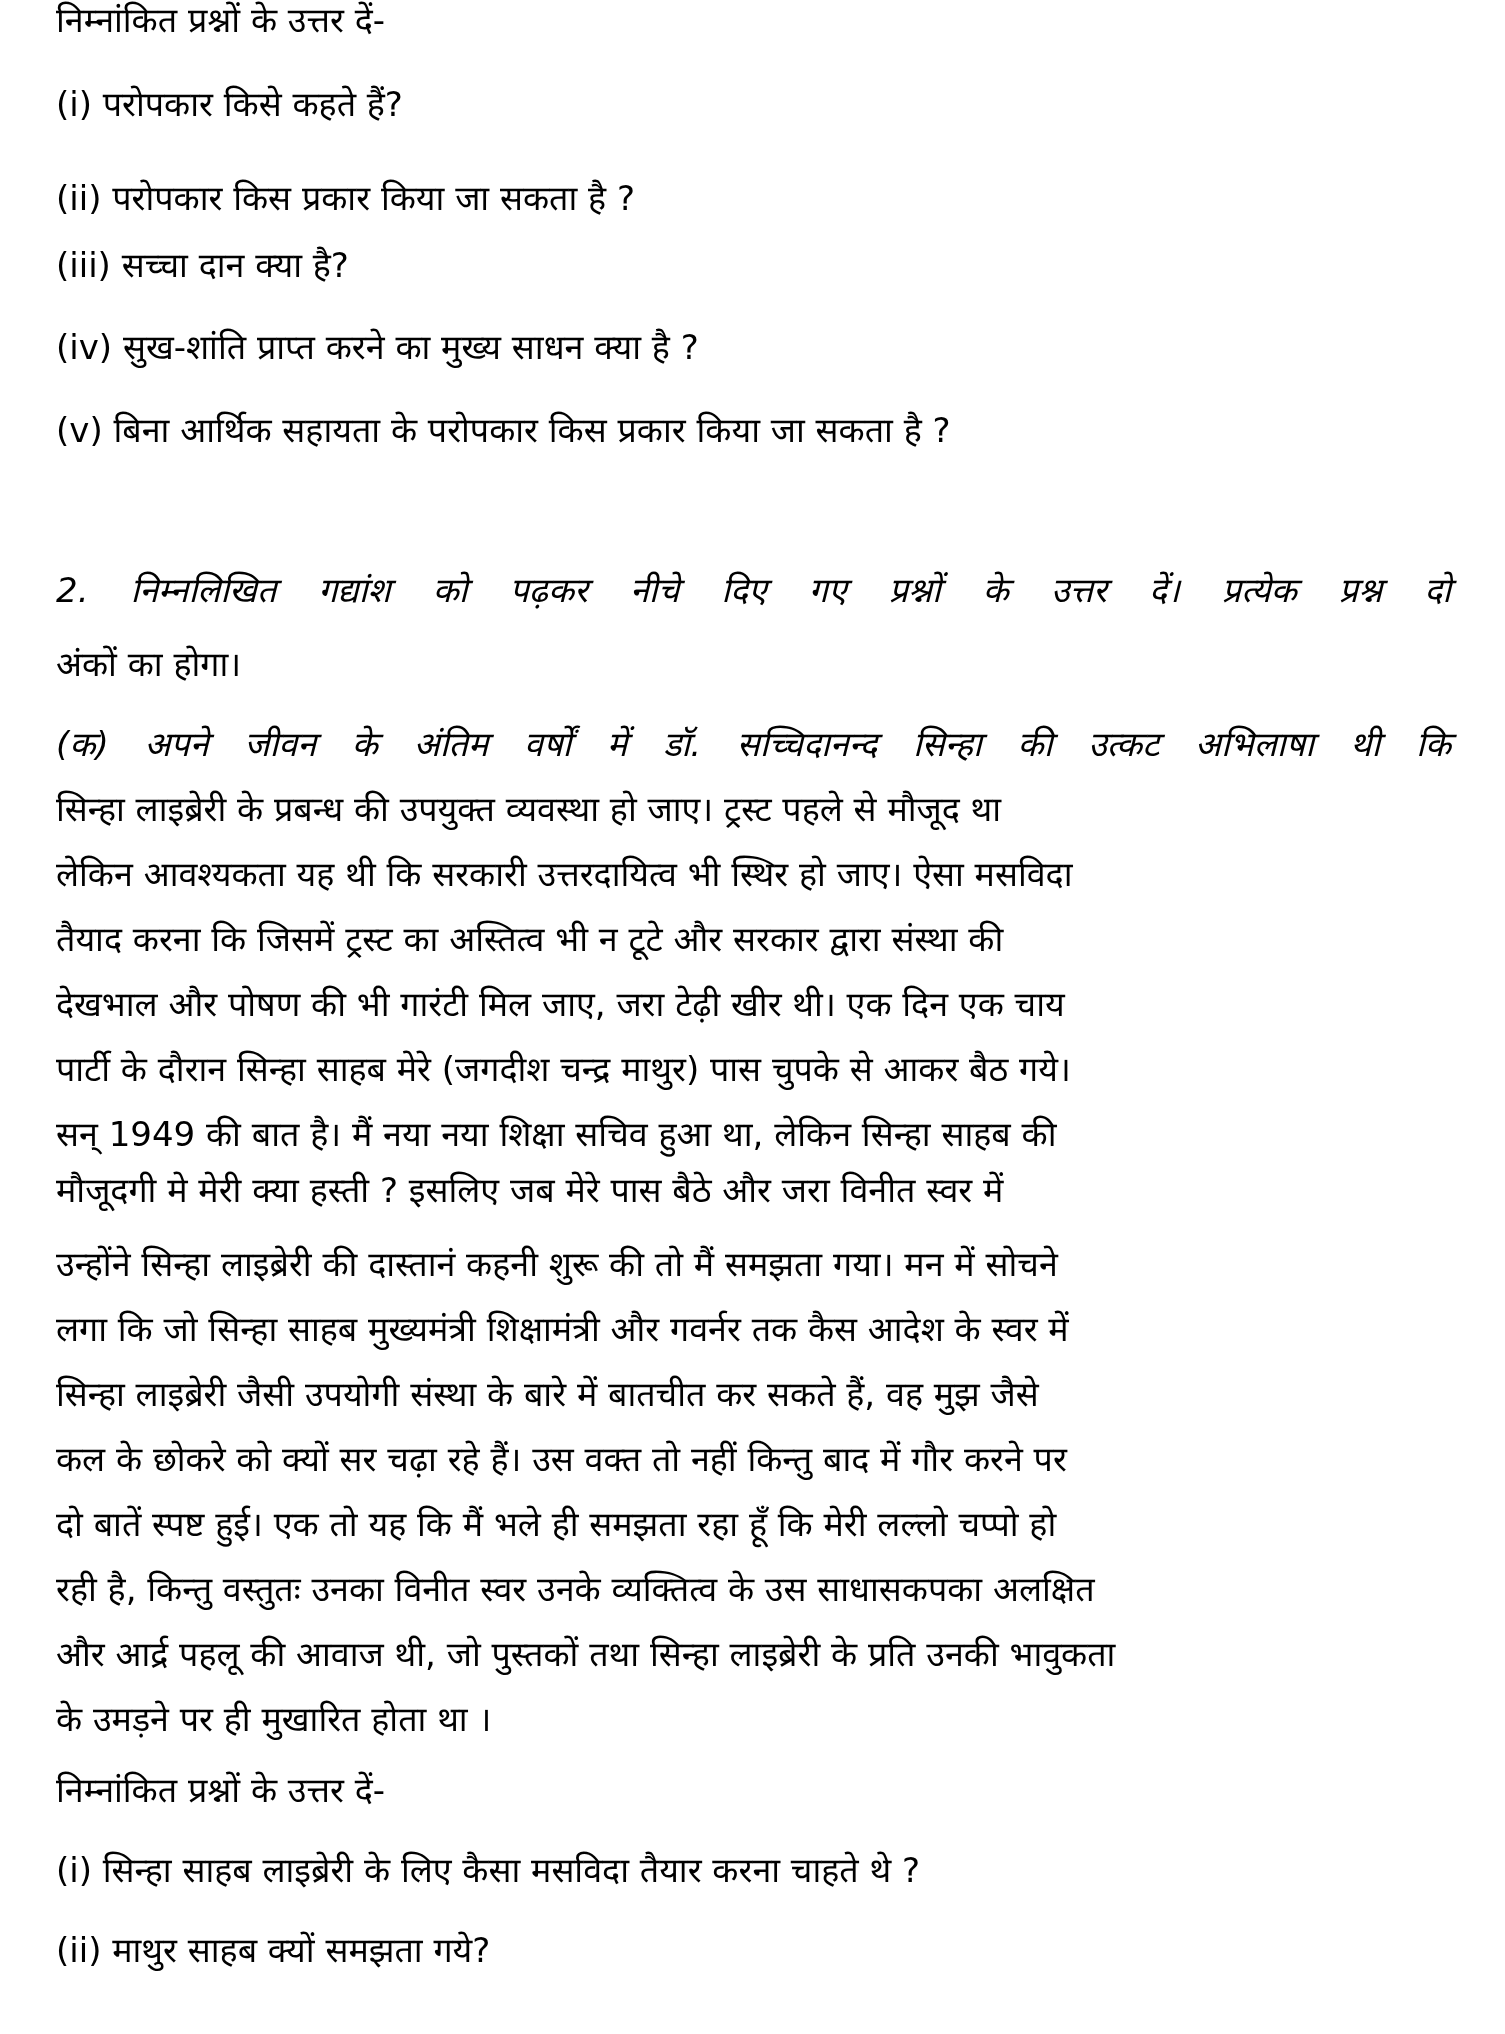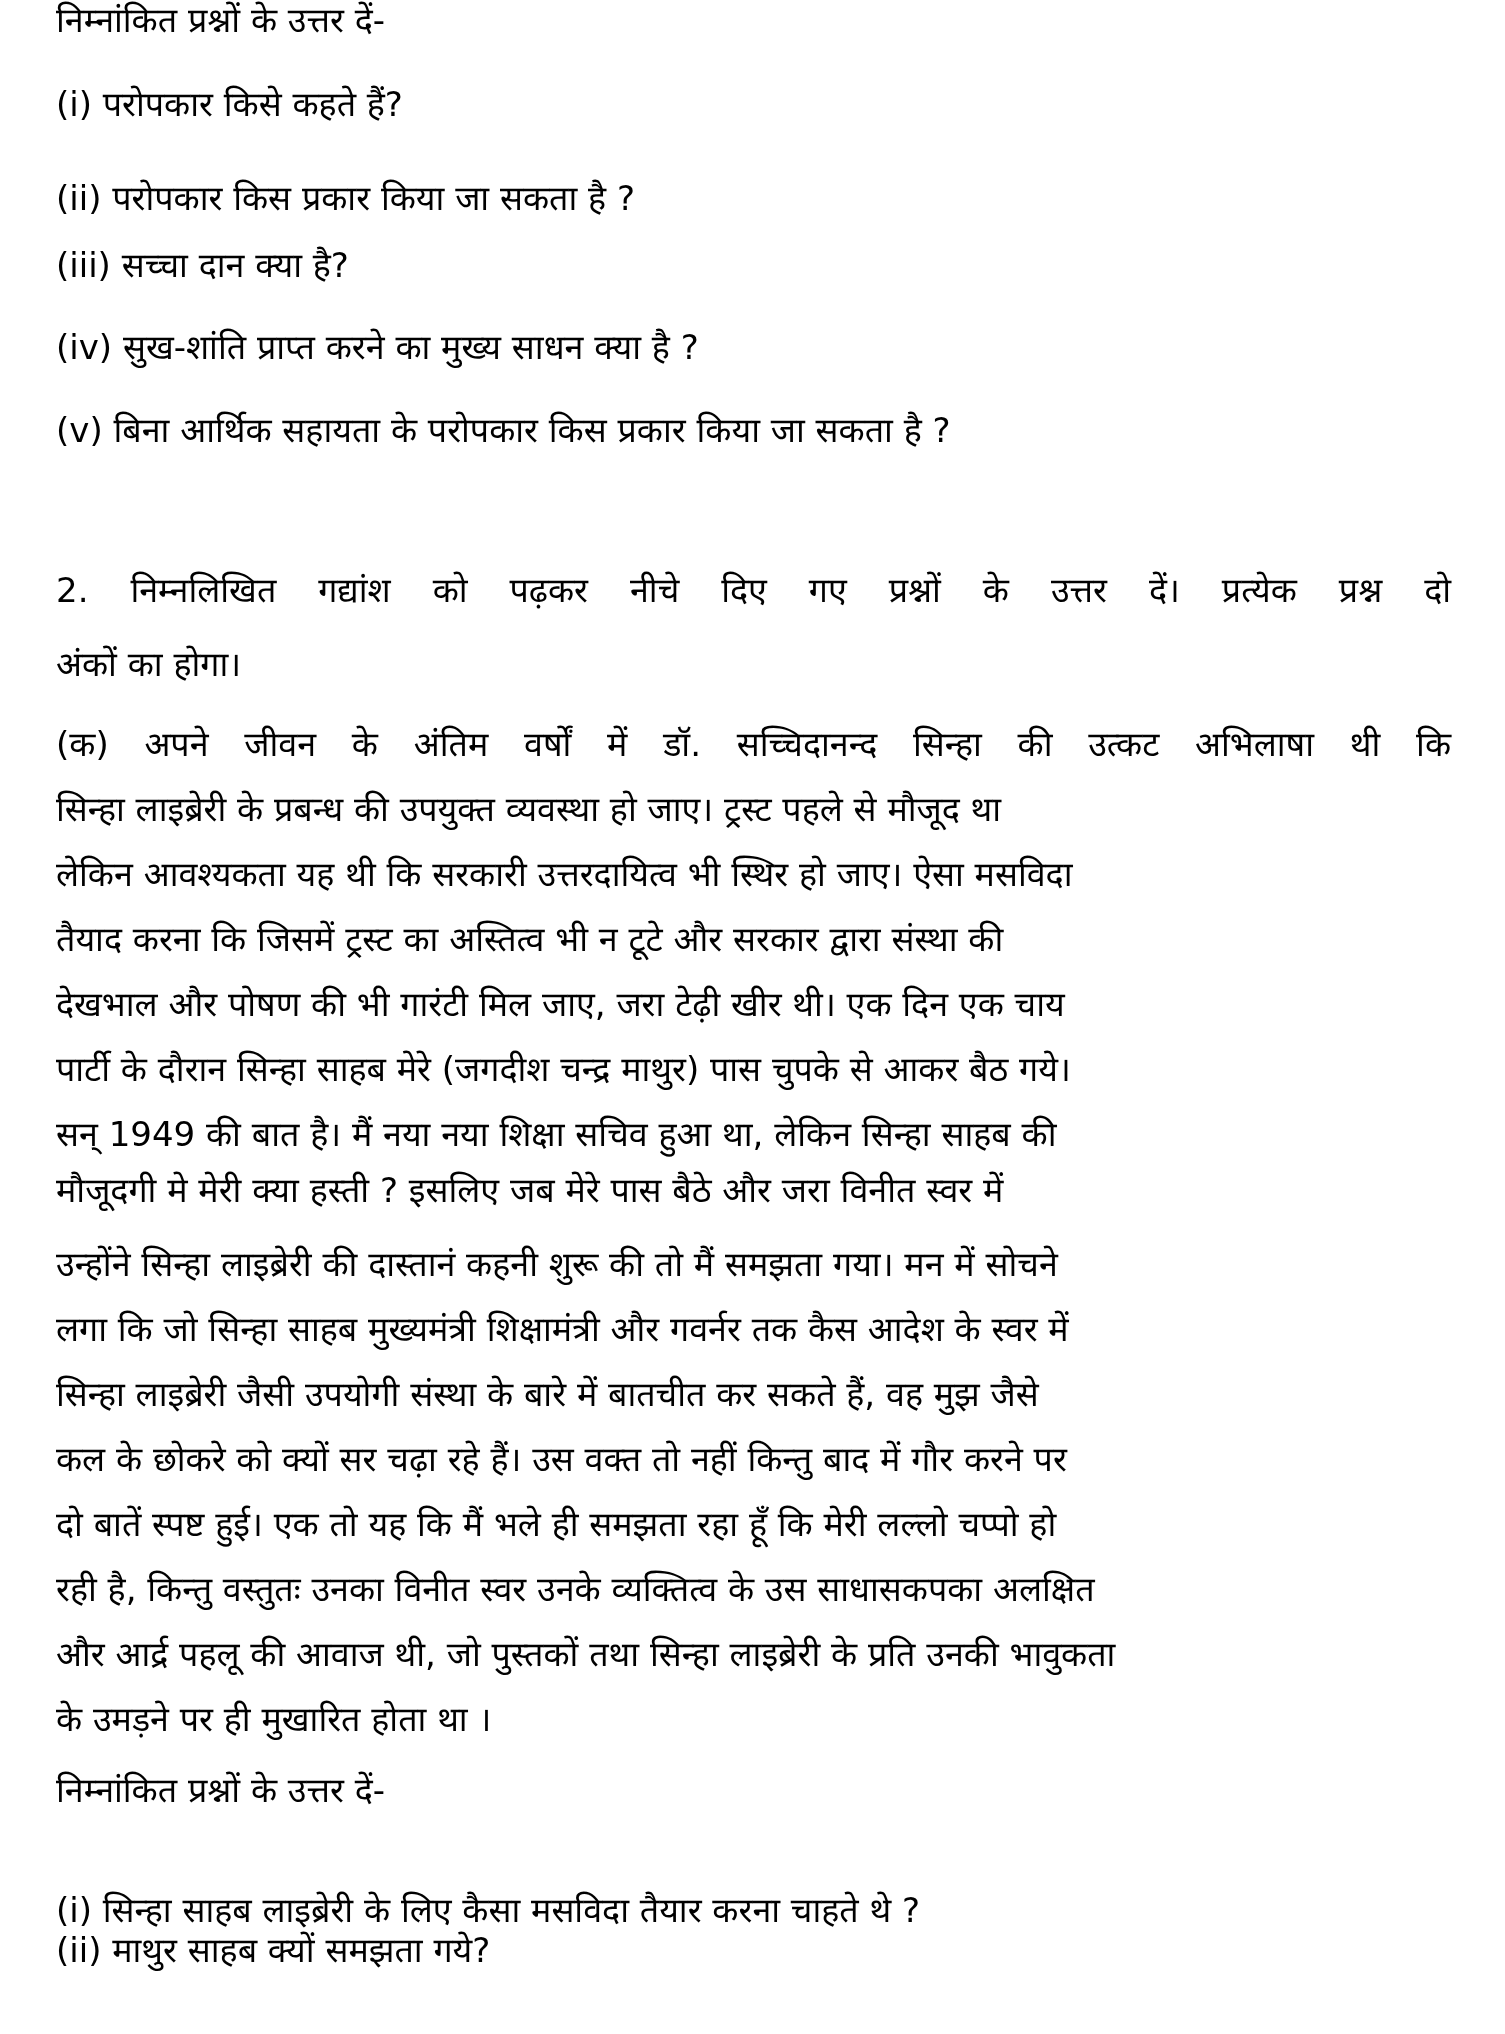--- a/index.html
+++ b/index.html
@@ -1,19 +1,19 @@
 <!DOCTYPE html>
 <html><head>
 <meta charset="utf-8">
 <style>
   html, body { margin: 0; padding: 0; background: #ffffff; }
   body { width: 1505px; height: 2034px; position: relative; overflow: hidden;
          font-family: "DejaVu Sans", sans-serif; color: #000; }
   .line { position: absolute; left: 56px; white-space: nowrap; font-size: 34px; line-height: 44px; }
-  .just { width: 1395px; text-align: justify; text-align-last: justify; white-space: normal; }
+  .just { width: 1395px; text-align: justify; text-align-last: justify; white-space: normal; font-style: italic; }
 </style>
 </head>
 <body>
 
 <div>
   <div class="line" style="top:-2px">निम्नांकित प्रश्नों के उत्तर दें-</div>
   <div class="line" style="top:82px">(i) परोपकार किसे कहते हैं?</div>
   <div class="line" style="top:176px">(ii) परोपकार किस प्रकार किया जा सकता है ?</div>
   <div class="line" style="top:243px">(iii) सच्चा दान क्या है?</div>
   <div class="line" style="top:325px">(iv) सुख-शांति प्राप्त करने का मुख्य साधन क्या है ?</div>
@@ -33,15 +33,15 @@
   <div class="line" style="top:1242px">उन्होंने सिन्हा लाइब्रेरी की दास्तानं कहनी शुरू की तो मैं समझता गया। मन में सोचने</div>
   <div class="line" style="top:1307px">लगा कि जो सिन्हा साहब मुख्यमंत्री शिक्षामंत्री और गवर्नर तक कैस आदेश के स्वर में</div>
   <div class="line" style="top:1372px">सिन्हा लाइब्रेरी जैसी उपयोगी संस्था के बारे में बातचीत कर सकते हैं, वह मुझ जैसे</div>
   <div class="line" style="top:1437px">कल के छोकरे को क्यों सर चढ़ा रहे हैं। उस वक्त तो नहीं किन्तु बाद में गौर करने पर</div>
   <div class="line" style="top:1502px">दो बातें स्पष्ट हुई। एक तो यह कि मैं भले ही समझता रहा हूँ कि मेरी लल्लो चप्पो हो</div>
   <div class="line" style="top:1567px">रही है, किन्तु वस्तुतः उनका विनीत स्वर उनके व्यक्तित्व के उस साधासकपका अलक्षित</div>
   <div class="line" style="top:1632px">और आर्द्र पहलू की आवाज थी, जो पुस्तकों तथा सिन्हा लाइब्रेरी के प्रति उनकी भावुकता</div>
   <div class="line" style="top:1697px">के उमड़ने पर ही मुखारित होता था ।</div>
 
   <div class="line" style="top:1768px">निम्नांकित प्रश्नों के उत्तर दें-</div>
-  <div class="line" style="top:1888px">(i) सिन्हा साहब लाइब्रेरी के लिए कैसा मसविदा तैयार करना चाहते थे ?</div>
+  <div class="line" style="top:1848px">(i) सिन्हा साहब लाइब्रेरी के लिए कैसा मसविदा तैयार करना चाहते थे ?</div>
   <div class="line" style="top:1928px">(ii) माथुर साहब क्यों समझता गये?</div>
 </div>
 
 </body></html>

